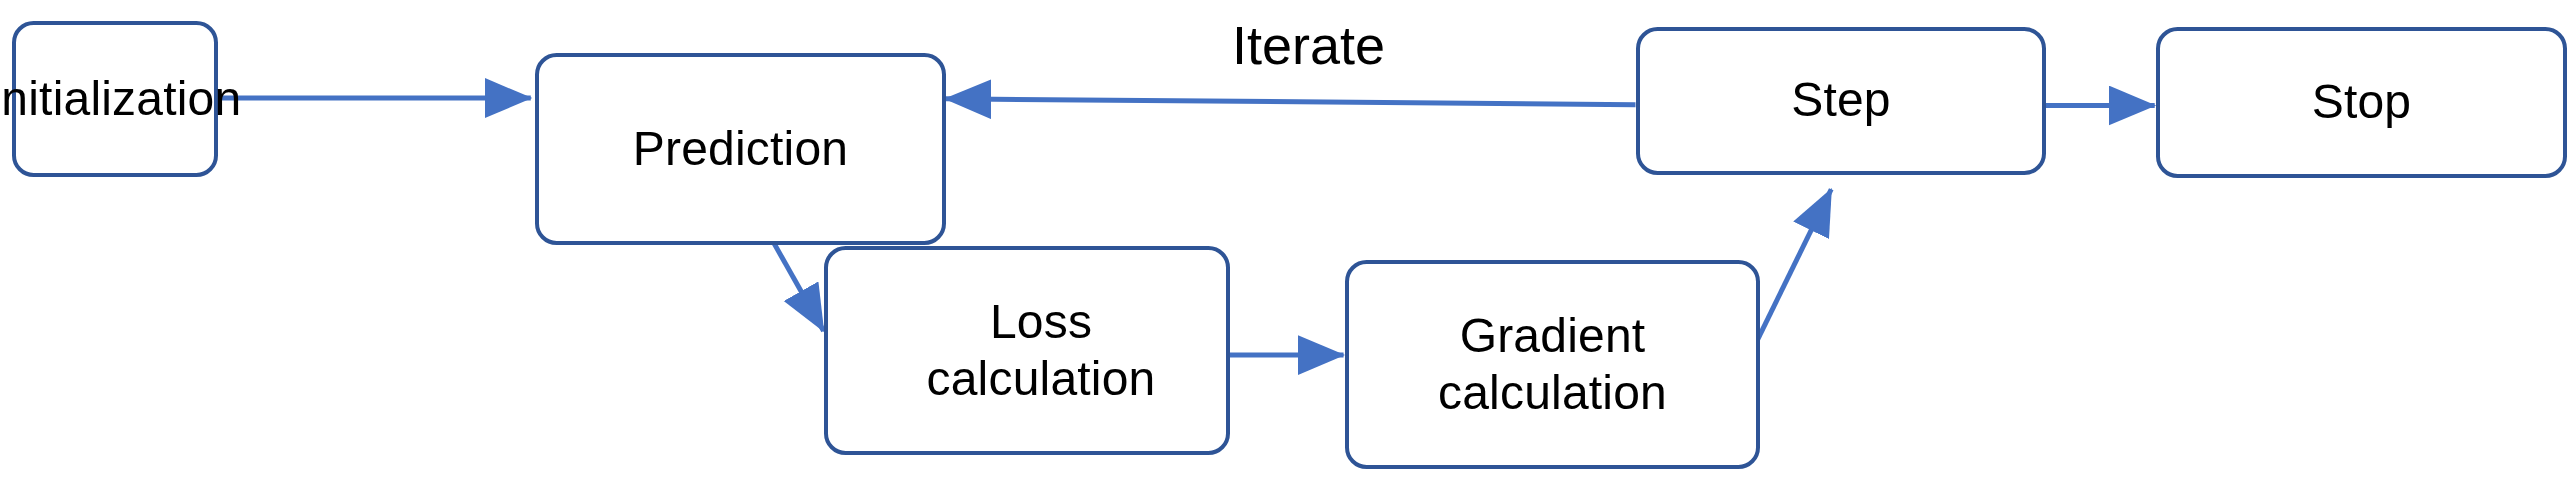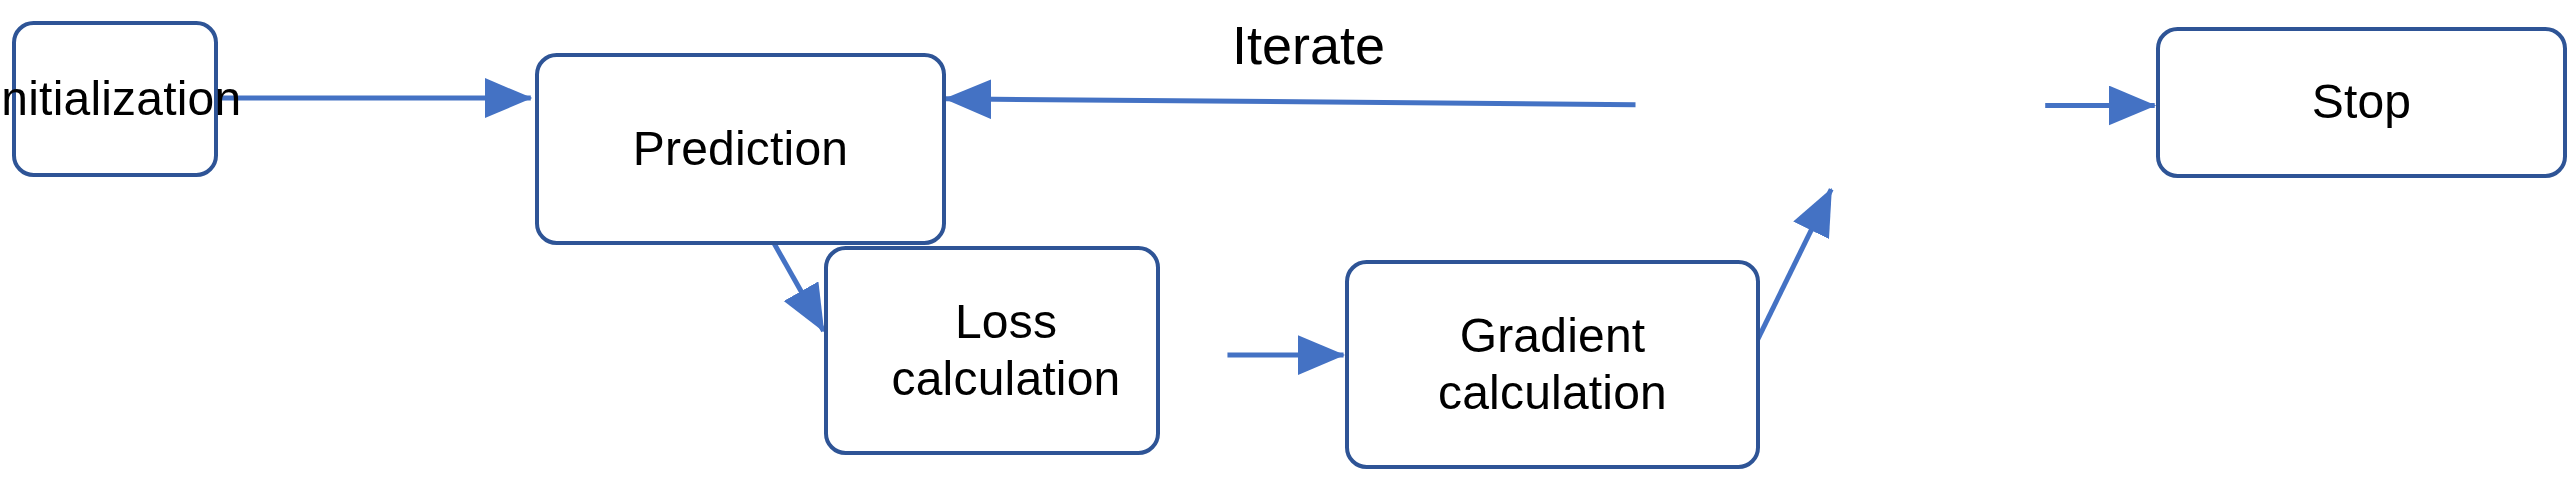--- a/index.html
+++ b/index.html
@@ -94,30 +94,33 @@
   </svg>
 
   <div class="node" style="left:11.6px; top:21px; width:206px; height:156px;">
     <span class="node-label">Initialization</span>
   </div>
 
   <div class="node" style="left:535px; top:21px; width:411px; height:192px;margin-top:32px;">
     <span class="node-label">Prediction</span>
   </div>
 
-  <div class="node" style="left:824px; top:246px; width:336px; height:209px;padding-left:28px;">
+  <div class="node" style="left:824px; top:246px; width:406px; height:209px;padding-left:28px;">
     <span class="node-label">Loss
 calculation</span>
   </div>
 
   <div class="node" style="left:1345px; top:244px; width:415px; height:209px;margin-top:16px;">
     <span class="node-label">Gradient
 calculation</span>
   </div>
 
+  <div class="node" style="left:1636px; top:26.5px; width:410px; height:148px;">
+    <span class="node-label">Step</span>
+  </div>
 
   <div class="node" style="left:2156px; top:26.5px; width:411px; height:151px;align-items:center;">
     <span class="node-label">Stop</span>
   </div>
 
   <div class="edge-label" style="left:1232px; top:18px;">Iterate</div>
 
 </div>
 
 

